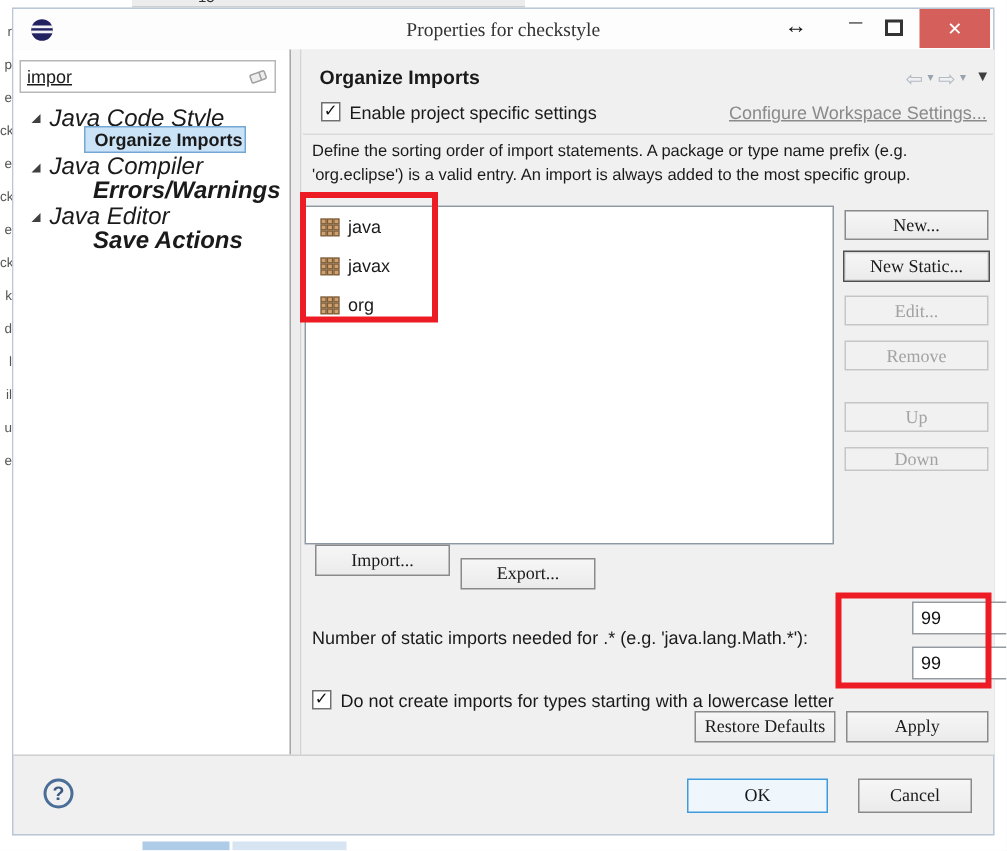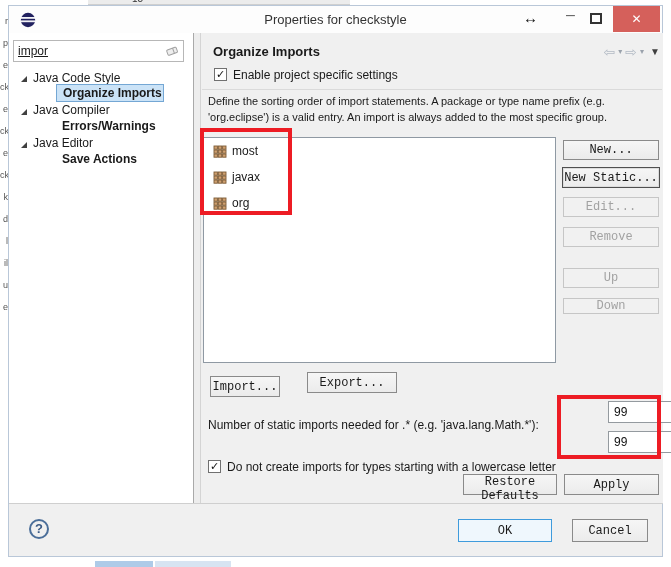--- a/index.html
+++ b/index.html
@@ -11,32 +11,32 @@
   
   .edge-frag { position:absolute; left:0; width:8px; overflow:hidden; font-size:9px; color:#555; text-align:right; white-space:nowrap; }
   .top-strip { position:absolute; left:88px; top:0; width:262px; height:5px; background:#ececec; border-bottom:1px solid #cfcfcf; overflow:hidden; }
   .top-frag { position:absolute; left:44px; top:-7px; font-size:10px; color:#333; }
   .task-frag1 { position:absolute; left:95px; top:561px; width:58px; height:6px; background:#aecbe8; }
   .task-frag2 { position:absolute; left:155px; top:561px; width:76px; height:6px; background:#d7e4f2; }
 
   
   .dialog { position:absolute; left:8px; top:5px; width:655px; height:552px; background:#f0f0f0; border:1px solid #b9c7d8; }
   .titlebar { position:absolute; left:9px; top:6px; width:653px; height:27px; background:#fdfdfd; }
-  .title-text { position:absolute; left:9px; top:6px; width:653px; height:27px; line-height:27px; text-align:center; font-size:13px; color:#333; }
+  .title-text { position:absolute; left:9px; top:6px; width:653px; height:27px; line-height:27px; text-align:center; font-size:13px; color:#333;font-family:Liberation Serif, serif; }
   .win-glyph { position:absolute; color:#111; }
   .close-btn { position:absolute; left:613px; top:6px; width:47px; height:26px; background:#d5605b; color:#fff; text-align:center; line-height:26px; font-size:12px; cursor:default; }
   .max-btn { position:absolute; left:590px; top:13px; width:12px; height:11px; border:2px solid #333; background:transparent; }
 
   
   .tree-panel { position:absolute; left:9px; top:33px; width:184px; height:470px; background:#fff; }
   .sash { position:absolute; left:193px; top:33px; width:8px; height:470px; background:#ededed; border-left:1px solid #a9a9a9; border-right:1px solid #d4d4d4; }
   .filter-box { position:absolute; left:13px; top:40px; width:171px; height:22px; background:#fff; border:1px solid #b7b7b7; }
   .filter-box input { position:absolute; left:4px; top:2px; width:140px; height:16px; border:none; outline:none; font:12px "Liberation Sans","DejaVu Sans",sans-serif; color:#1a1a1a; background:transparent;text-decoration:underline; }
   .eraser { position:absolute; right:4px; top:4px; }
-  .tree-label { position:absolute; font-size:12px; color:#1a1a1a; white-space:nowrap; }
+  .tree-label { position:absolute; font-size:16px; color:#1a1a1a; white-space:nowrap;font-style:italic; }
   .tree-label.bold { font-weight:bold; }
   .tree-sel { position:absolute; left:56px; top:84px; width:108px; height:18px; background:#cbe3f7; border:1px solid #74a7d4; font-weight:bold; font-size:12px; line-height:16px; padding-left:6px; white-space:nowrap; }
   .expander { position:absolute; width:8px; height:8px; }
 
   
   .right-panel { position:absolute; left:201px; top:33px; width:462px; height:470px; background:#f0f0f0; }
   .page-title { position:absolute; left:213px; top:44px; font-size:13px; font-weight:bold; color:#1a1a1a; }
   .nav-icons { position:absolute; left:592px; top:45px; width:68px; display:flex; align-items:center; justify-content:flex-end; gap:3px; }
   .nav-arrow { color:#b2bac4; font-size:14px; line-height:14px; }
   .nav-drop { color:#9aa2ac; font-size:8px; line-height:8px; }
@@ -44,21 +44,21 @@
 
   .checkbox { position:absolute; width:13px; height:13px; background:#fff; border:1px solid #707070; font-size:11px; line-height:11px; font-weight:bold; color:#111; text-align:center; }
   .row-label { position:absolute; font-size:12px; white-space:nowrap; color:#1a1a1a; }
   .ws-link { position:absolute; font-size:12px; color:#8a8a8a; text-decoration:underline; white-space:nowrap; }
   .sep { position:absolute; height:1px; background:#dadada; }
   .desc { position:absolute; font-size:11px; color:#1a1a1a; white-space:nowrap; }
 
   .listbox { position:absolute; left:203px; top:137px; width:353px; height:226px; background:#fff; border:1px solid #8f99a3; }
   .list-row { position:absolute; height:24px; display:flex; align-items:center; gap:5px; font-size:12px; color:#1a1a1a; }
 
-  .btn { position:absolute; background:linear-gradient(#f6f6f6,#ebebeb); border:1px solid #8a8a8a; color:#1a1a1a; font-size:12px; text-align:center; cursor:default; font-family:Liberation Mono, monospace; }
+  .btn { position:absolute; background:linear-gradient(#f6f6f6,#ebebeb); border:1px solid #8a8a8a; color:#1a1a1a; font-size:12px; text-align:center; cursor:default; font-family:Liberation Serif, serif; }
   .btn.disabled { background:#f1f1f1; border:1px solid #c6c6c6; color:#a2a2a2; }
   .btn.focused { border:1px solid #4f4f4f; box-shadow:inset 0 0 0 1px #dcdcdc; }
   .btn.ok { background:#eff7fd; border:1px solid #3f9bdc; }
 
   .txtfield { position:absolute; width:91px; height:22px; background:#fff; border:1px solid #949a9f;margin-left:45px; }
   .txtfield input { position:absolute; left:5px; top:2px; width:80px; height:16px; border:none; outline:none; background:transparent; font:12px "Liberation Sans","DejaVu Sans",sans-serif; color:#111; }
 
   .annotation { position:absolute; border:4px solid #ed1c24; pointer-events:none; z-index:50; }
 
   .help-btn { position:absolute; left:29px; top:519px; width:20px; height:20px; border:2px solid #4b6e99; border-radius:50%; color:#3a5a85; font-weight:bold; font-size:13px; line-height:16px; text-align:center; background:transparent; }
@@ -137,20 +137,21 @@
   <div class="nav-icons">
     <span class="nav-arrow">⇦</span>
     <span class="nav-drop">▾</span>
     <span class="nav-arrow">⇨</span>
     <span class="nav-drop">▾</span>
     <span class="nav-menu">▼</span>
   </div>
 
   <div class="checkbox" style="left:214px; top:68px">✓</div>
   <span class="row-label" style="left:233px; top:68px">Enable project specific settings</span>
+  <span class="ws-link" style="left:486px; top:68px">Configure Workspace Settings...</span>
 
   <div class="sep" style="left:202px; top:89px; width:460px"></div>
 
   <div class="desc" style="left:208px; top:95px">Define the sorting order of import statements. A package or type name prefix (e.g.</div>
   <div class="desc" style="left:208px; top:111px">'org.eclipse') is a valid entry. An import is always added to the most specific group.</div>
 
   <div class="listbox"></div>
   <div class="list-row" style="left:213px; top:139px">
     <svg width="14" height="14" viewBox="0 0 14 14">
       <g stroke="#7c5a34" stroke-width="0.9" fill="#cfa171">
@@ -158,21 +159,21 @@
           <rect x="5.3" y="2" width="3.4" height="3.2"></rect>
           <rect x="9.6" y="2" width="3.4" height="3.2"></rect>
         <rect x="1" y="6" width="3.4" height="3.2"></rect>
           <rect x="5.3" y="6" width="3.4" height="3.2"></rect>
           <rect x="9.6" y="6" width="3.4" height="3.2"></rect>
         <rect x="1" y="10" width="3.4" height="3.2"></rect>
           <rect x="5.3" y="10" width="3.4" height="3.2"></rect>
           <rect x="9.6" y="10" width="3.4" height="3.2"></rect>
       </g>
     </svg>
-    <span>most</span>
+    <span>java</span>
   </div>
   <div class="list-row" style="left:213px; top:165px">
     <svg width="14" height="14" viewBox="0 0 14 14">
       <g stroke="#7c5a34" stroke-width="0.9" fill="#cfa171">
         <rect x="1" y="2" width="3.4" height="3.2"></rect>
           <rect x="5.3" y="2" width="3.4" height="3.2"></rect>
           <rect x="9.6" y="2" width="3.4" height="3.2"></rect>
         <rect x="1" y="6" width="3.4" height="3.2"></rect>
           <rect x="5.3" y="6" width="3.4" height="3.2"></rect>
           <rect x="9.6" y="6" width="3.4" height="3.2"></rect>
@@ -200,21 +201,21 @@
     <span>org</span>
   </div>
 
   <button class="btn" style="left:563px; top:140px; width:96px; height:20px">New...</button>
   <button class="btn focused" style="left:562px; top:167px; width:98px; height:21px">New Static...</button>
   <button class="btn disabled" style="left:563px; top:197px; width:96px; height:20px">Edit...</button>
   <button class="btn disabled" style="left:563px; top:227px; width:96px; height:20px">Remove</button>
   <button class="btn disabled" style="left:563px; top:268px; width:96px; height:20px">Up</button>
   <button class="btn disabled" style="left:563px; top:298px; width:96px; height:16px">Down</button>
 
-  <button class="btn" style="left:210px; top:376px; width:70px; height:21px">Import...</button>
+  <button class="btn" style="left:210px; top:363px; width:90px; height:21px">Import...</button>
   <button class="btn" style="left:307px; top:372px; width:90px; height:21px">Export...</button>
 
   <div class="txtfield" style="left:563px; top:401px">
     <input type="text" value="99" style="">
   </div>
 
   <span class="row-label" style="left:208px; top:418px">Number of static imports needed for .* (e.g. 'java.lang.Math.*'):</span>
   <div class="txtfield" style="left:563px; top:431px">
     <input type="text" value="99" style="">
   </div>

